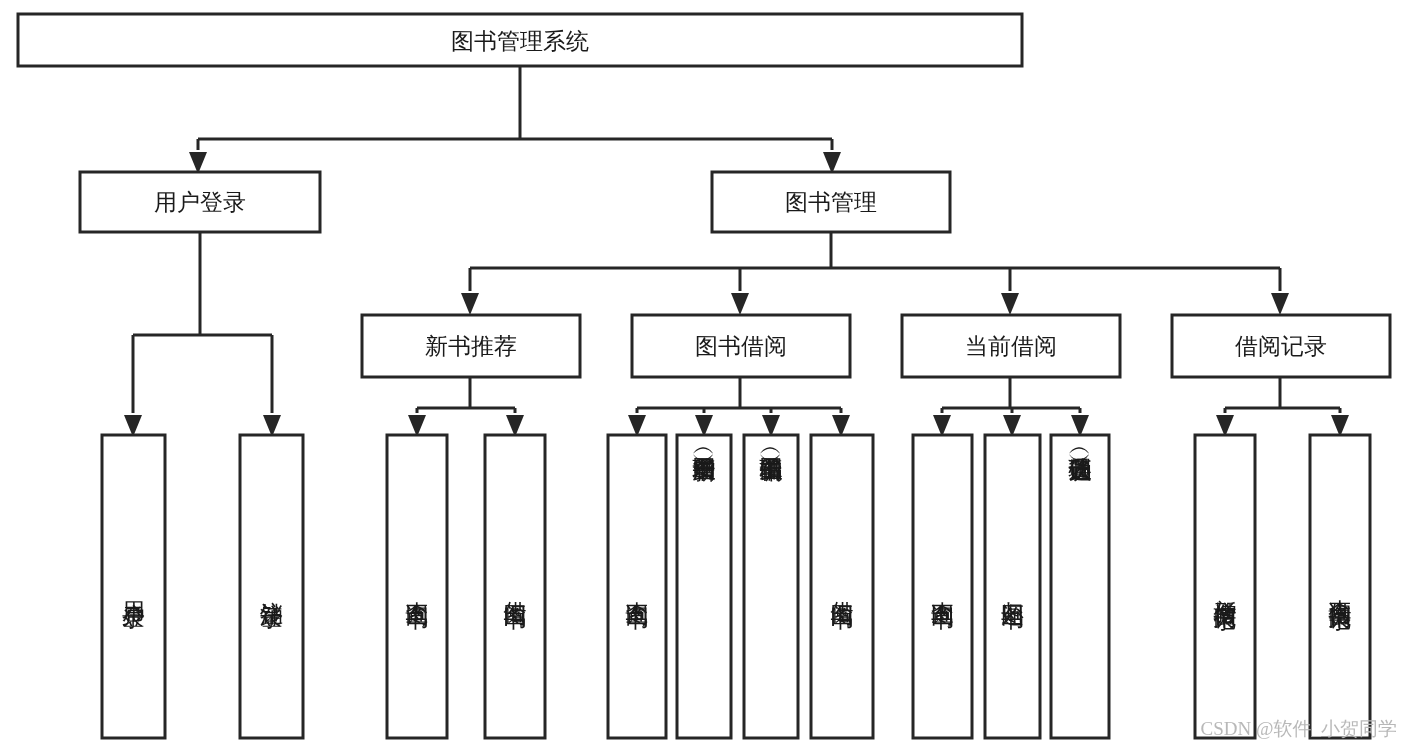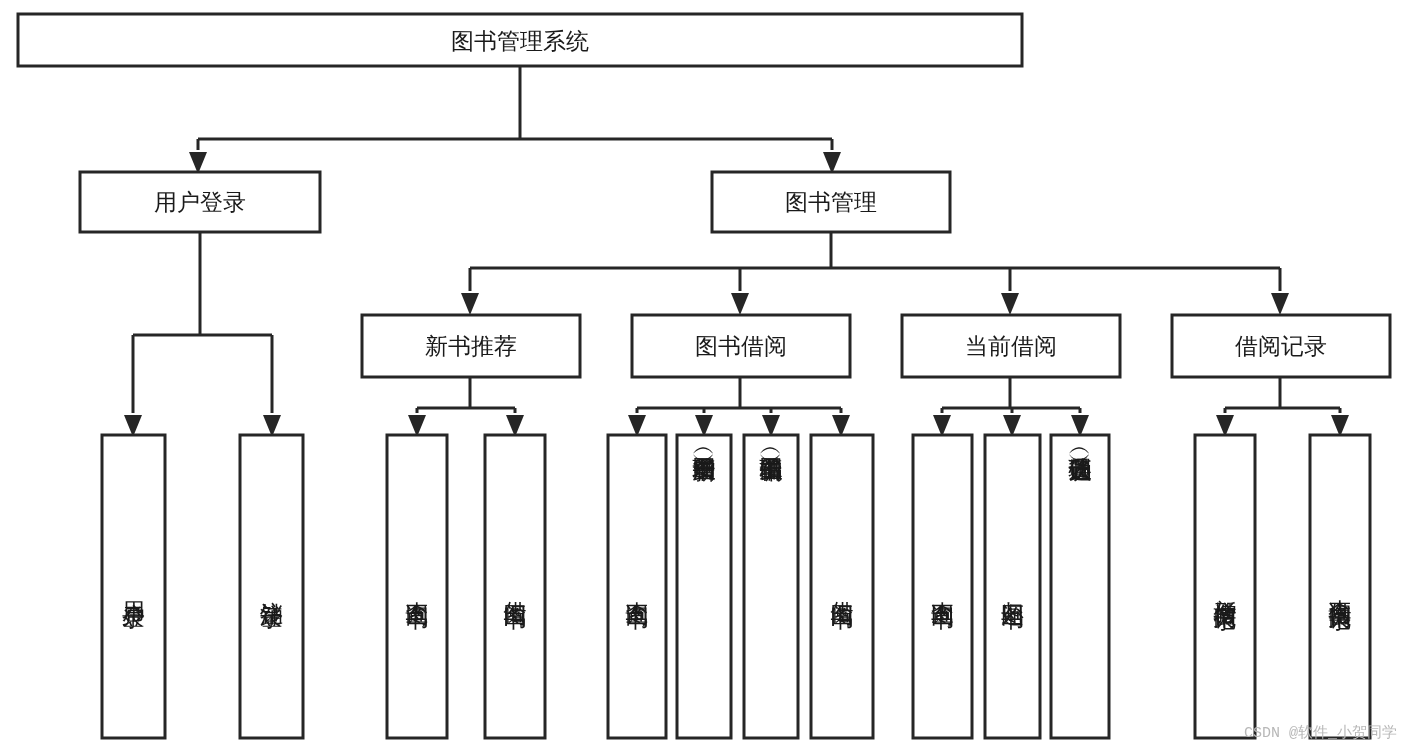--- a/index.html
+++ b/index.html
@@ -47,22 +47,22 @@
     stroke-linecap: butt;
   }
   .arrow-head {
     fill: #262626;
     stroke: none;
   }
   .watermark {
     position: absolute;
     right: 8px;
     bottom: 5px;
-    font-family: Liberation Mono, monospace;
-    font-size: 15px;
+    font-family: Liberation Serif, serif;
+    font-size: 19px;
     color: #b8b8b8;
     white-space: nowrap;
     pointer-events: none;
   }
 </style>
 </head>
 <body>
 
 <div id="diagram-root">
 

